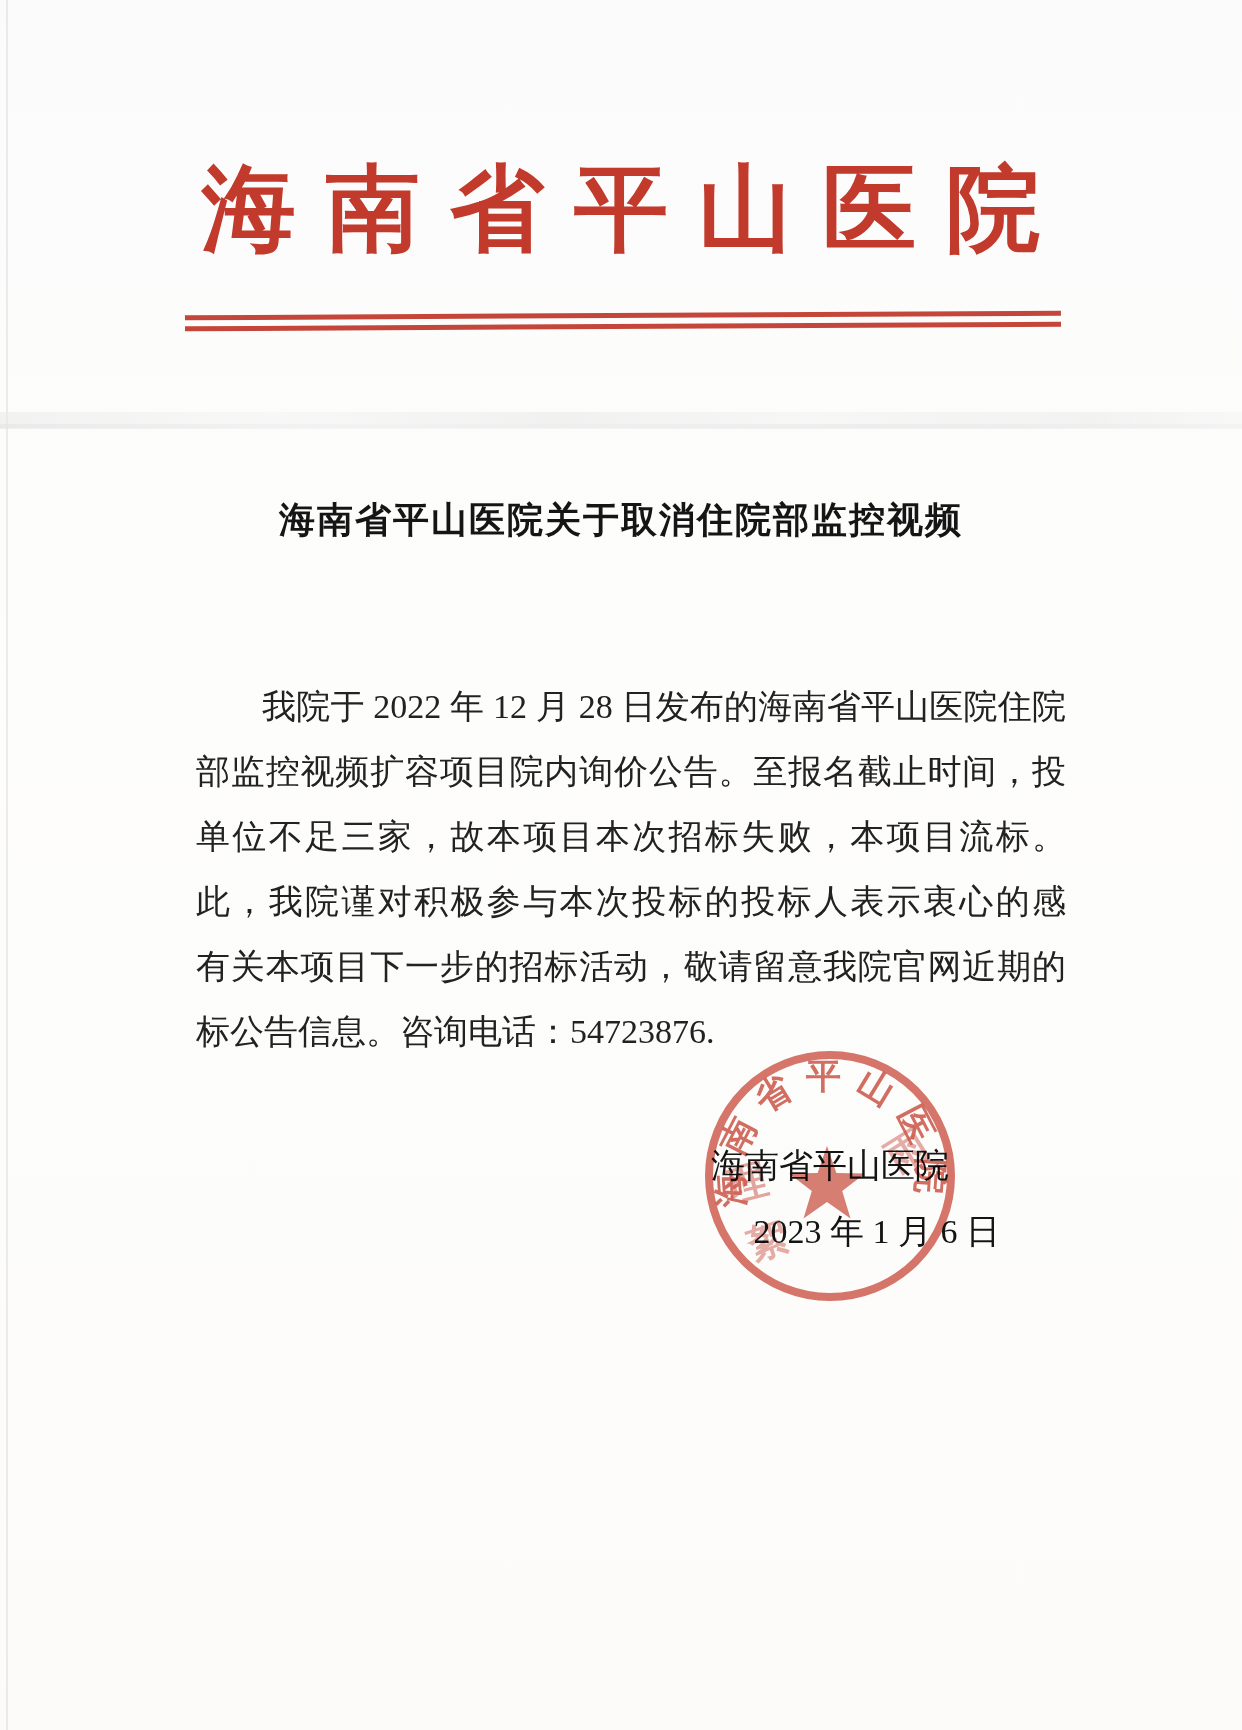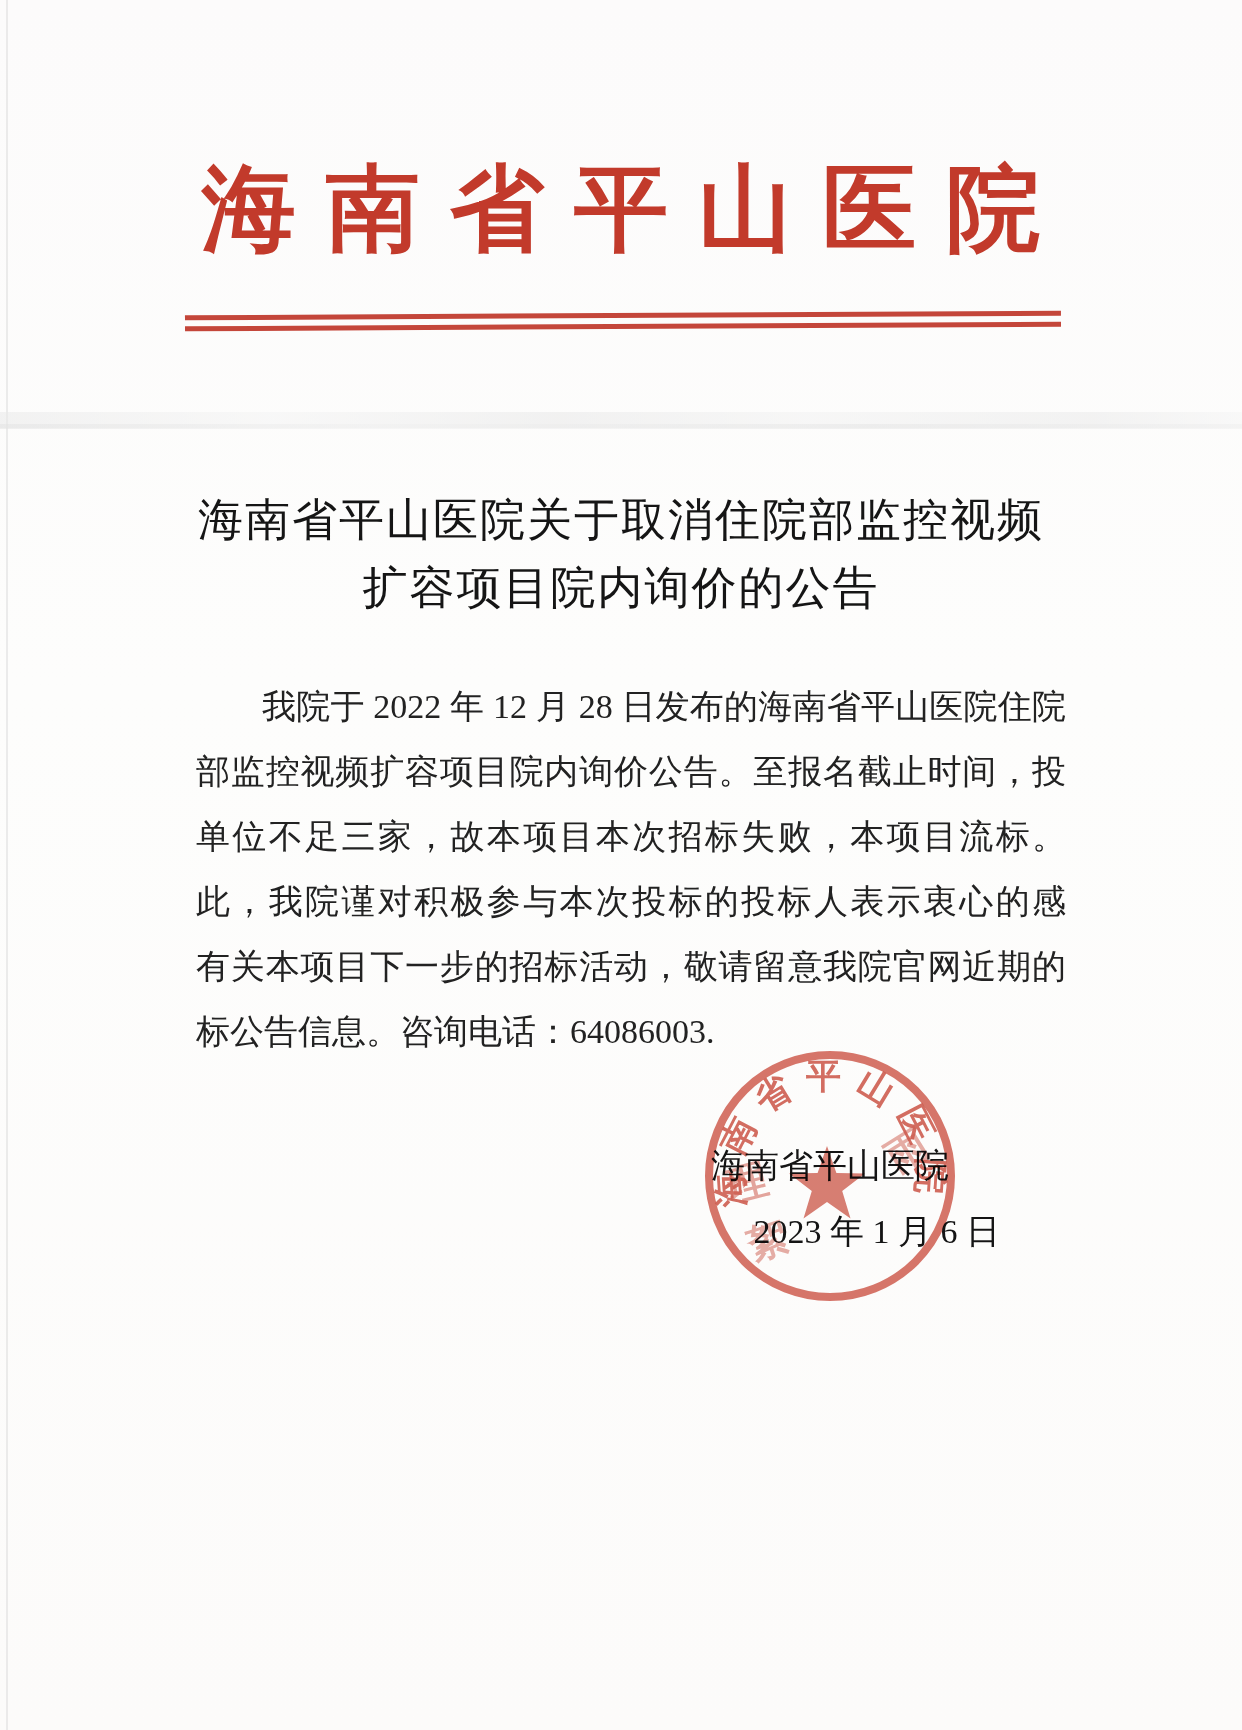--- a/index.html
+++ b/index.html
@@ -32,21 +32,21 @@
   }
   .scan-band2{
     position:absolute;top:424px;left:0;width:100%;height:5px;
     background:linear-gradient(90deg,#e2e2e2,#efefef 30%,#e4e4e4 70%,#eeeeee);
     opacity:.5;
   }
 
   .doc-title{
     position:absolute;top:486px;left:0;width:100%;
     text-align:center;color:#151515;
-    font-size:45px;font-weight:normal;line-height:68px;
+    font-size:36px;font-weight:bold;line-height:68px;
     letter-spacing:2px;white-space:nowrap;
   }
 
   .body-text{
     position:absolute;top:674px;left:196px;width:870px;
     color:#222;font-size:34px;line-height:65px;
   }
   .body-line{
     text-align:justify;
     text-align-last:justify;
@@ -75,29 +75,28 @@
 
   <div class="divider">
     <div class="bar"></div>
     <div class="bar"></div>
   </div>
 
   <div class="scan-band"></div>
   <div class="scan-band2"></div>
 
   <div class="doc-title" style="top:486px">海南省平山医院关于取消住院部监控视频</div>
-  <div class="doc-title" style="top:554px">扩容项目院内询价的公告</div>
 
   <div class="body-text">
     <div class="body-line first">我院于 2022 年 12 月 28 日发布的海南省平山医院住院</div>
     <div class="body-line">部监控视频扩容项目院内询价公告。至报名截止时间，投标</div>
     <div class="body-line">单位不足三家，故本项目本次招标失败，本项目流标。　在</div>
     <div class="body-line">此，我院谨对积极参与本次投标的投标人表示衷心的感谢，</div>
     <div class="body-line">有关本项目下一步的招标活动，敬请留意我院官网近期的招</div>
-    <div class="body-line last">标公告信息。咨询电话：64086003.</div>
+    <div class="body-line last">标公告信息。咨询电话：54723876.</div>
   </div>
 
   <div class="sig-block sig-org">海南省平山医院</div>
   <div class="sig-block sig-date">2023 年 1 月 6 日</div>
 
   <svg class="seal" viewBox="0 0 260 260">
     <circle cx="130" cy="130" r="121" fill="none" stroke-width="8" opacity="0.85" stroke="#cc5143"></circle>
     <path id="sealArc" d="M 47.3 160.1 A 88 88 0 1 1 212.7 160.1" fill="none"></path>
     <text class="seal-arc" opacity="0.9" fill="#cc5143">
       <textPath href="#sealArc" startOffset="50%" text-anchor="middle">海南省平山医院</textPath>

